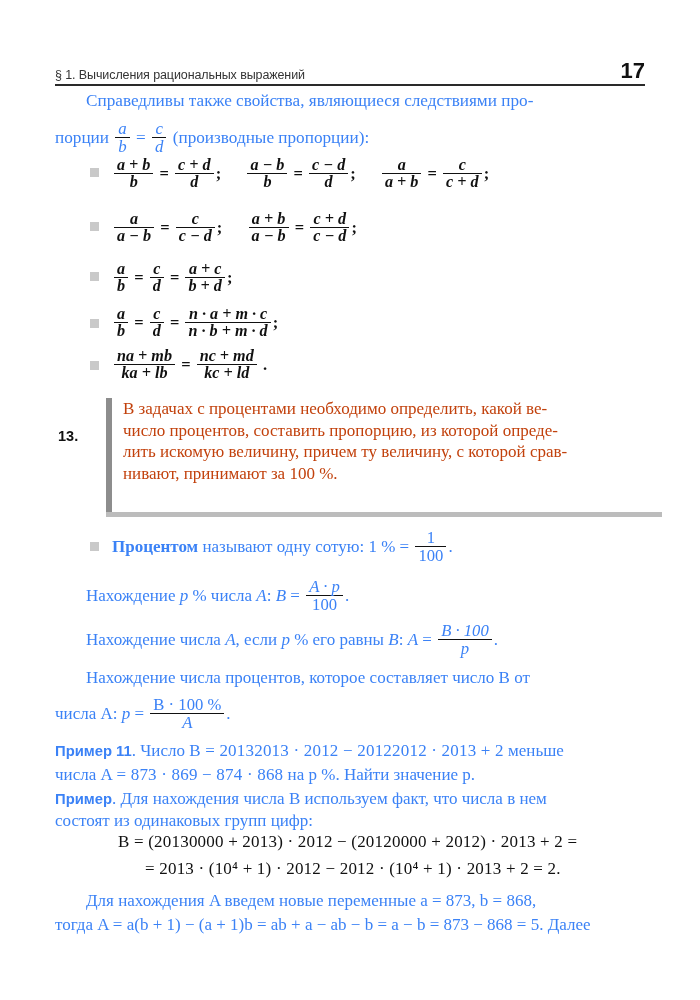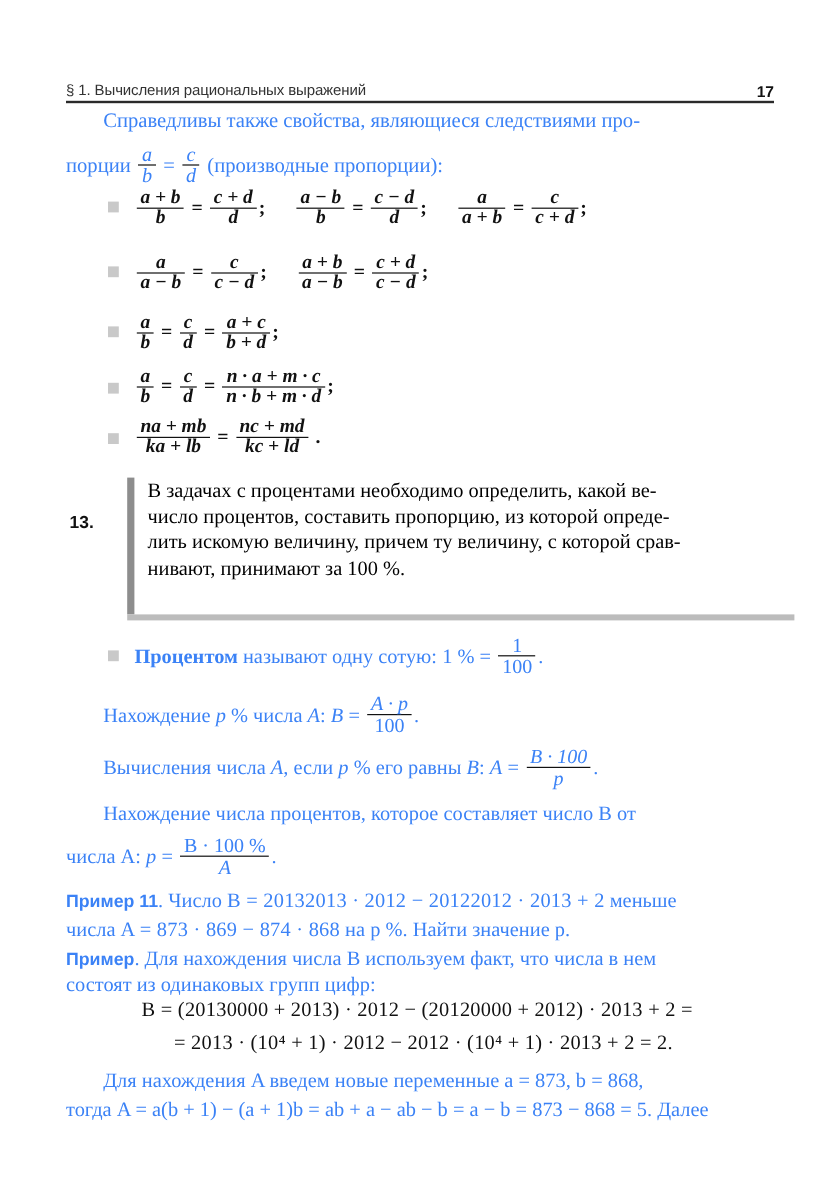--- a/index.html
+++ b/index.html
@@ -39,21 +39,21 @@
   .runhead-title {
     font-family: "Liberation Sans", "DejaVu Sans", sans-serif;
     font-size: 12.5px;
     letter-spacing: -0.1px;
     color: #333;
     padding-bottom: 2px;
     white-space: nowrap;
   }
   .runhead-page {
     font-family: "Liberation Sans", "DejaVu Sans", sans-serif;
-    font-size: 13px;
+    font-size: 22px;
     font-weight: bold;
     color: #111;
     padding-bottom: 0px;
   }
 
   
   .para {
     position: absolute;
     font-size: 17.2px;
     line-height: 1.0;
@@ -125,21 +125,21 @@
     height: 5px;
     background: #bcbcbc;
   }
   .boxitem-text {
     position: absolute;
     left: 65px;
     top: 0px;
     width: 540px;
     font-size: 17px;
     line-height: 21.6px;
-    color: #000000;
+    color: #c2410c;
   }
   .boxitem-text div { white-space: nowrap; }
 
   
   .disp {
     position: absolute;
     font-size: 17px;
     color: #111;
     white-space: nowrap;
   }
@@ -276,21 +276,21 @@
     <i class="v">A</i><span>:</span>
     <i class="v">B</i>
     <span>=</span>
     <span class="frac">
       <span class="n"><i class="v">A · p</i></span>
       <span class="d"><span>100</span></span>
     </span><span>.</span>
   </div>
 
   <div class="para" style="left:86px; top:622px; font-size:17px;">
-    <span>Вычисления числа</span>
+    <span>Нахождение числа</span>
     <i class="v">A</i><span>, если</span>
     <i class="v">p</i>
     <span>%</span>
     <span>его равны</span>
     <i class="v">B</i><span>:</span>
     <i class="v">A</i>
     <span>=</span>
     <span class="frac">
       <span class="n"><i class="v">B · 100</i></span>
       <span class="d"><i class="v">p</i></span>

